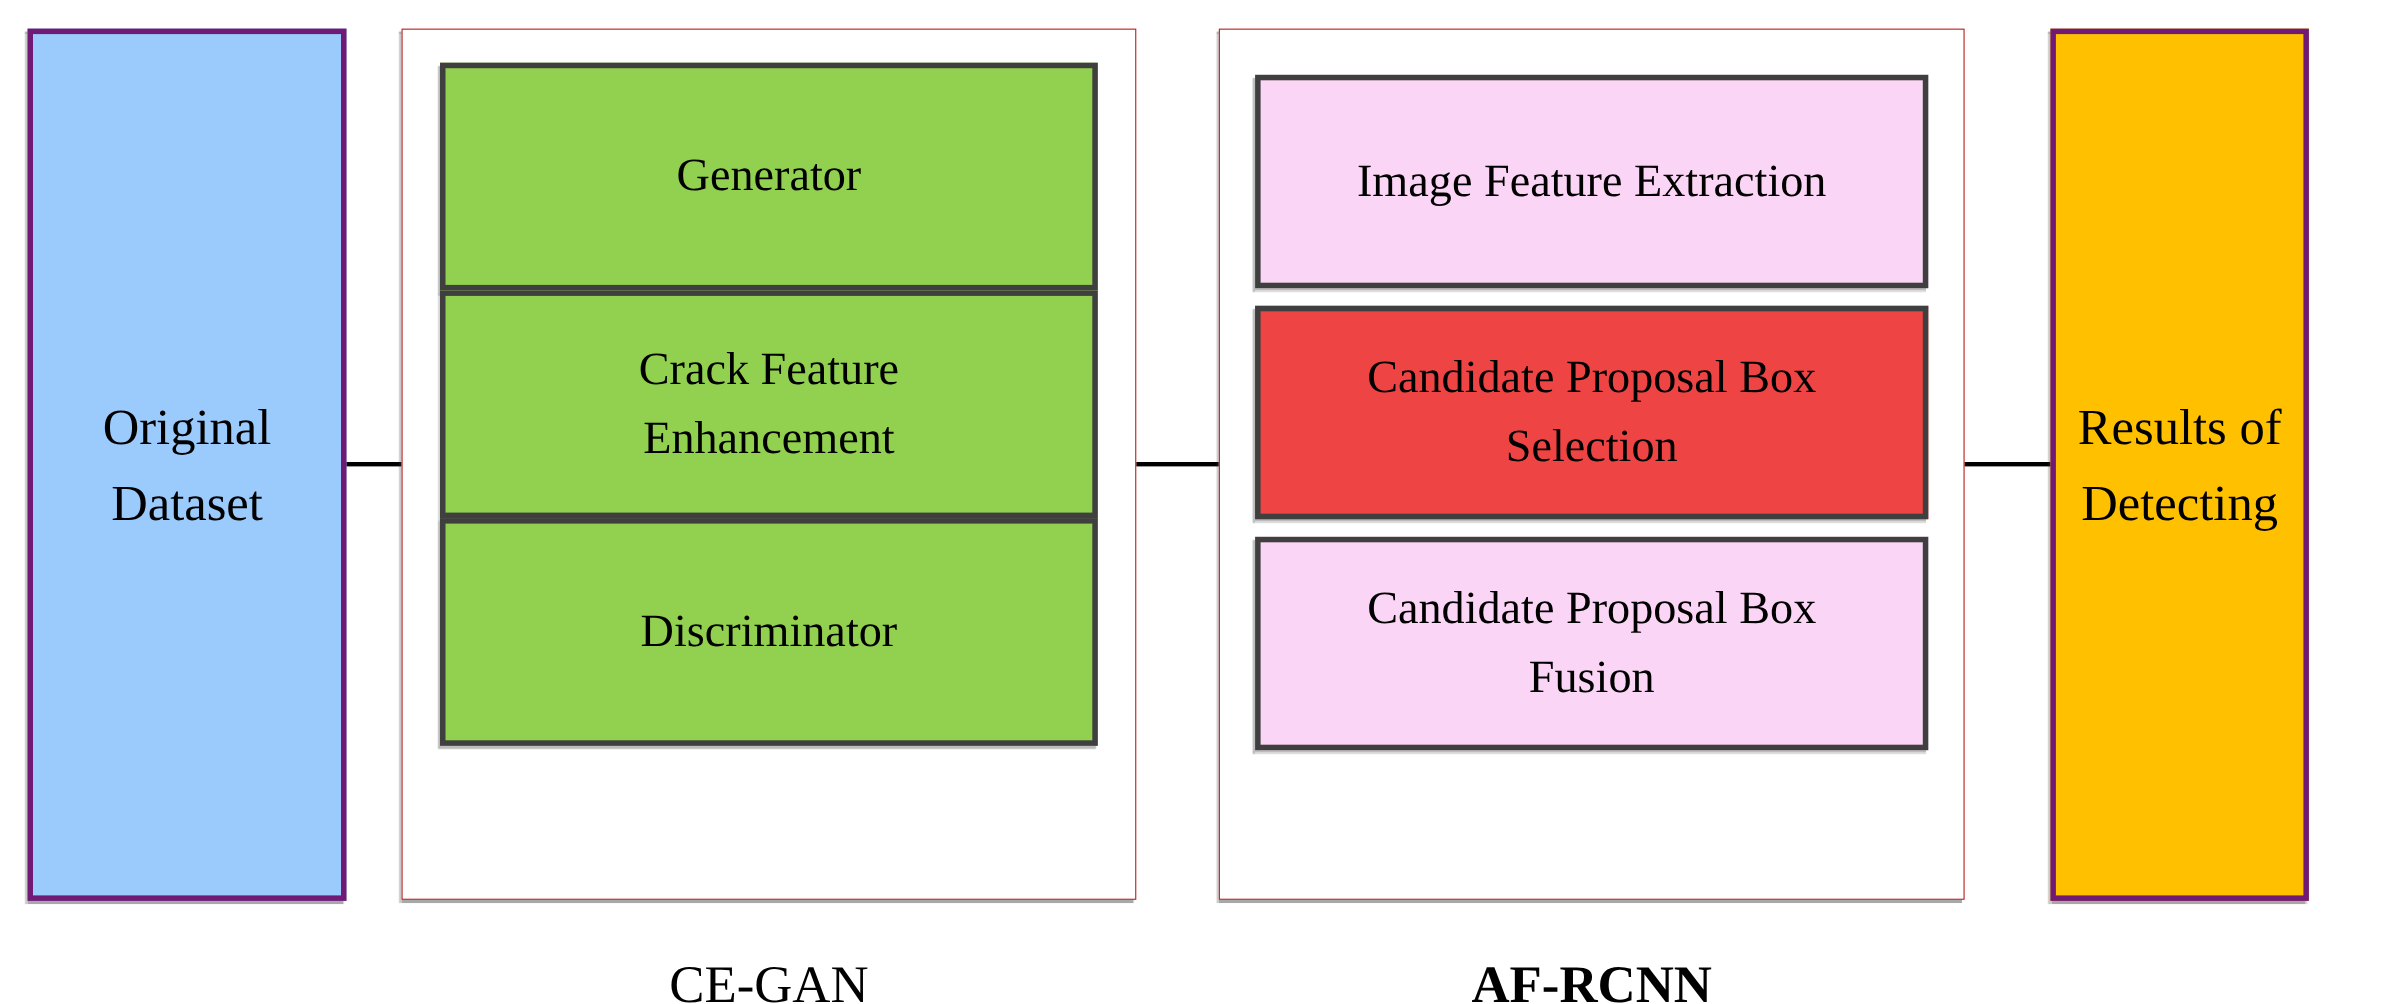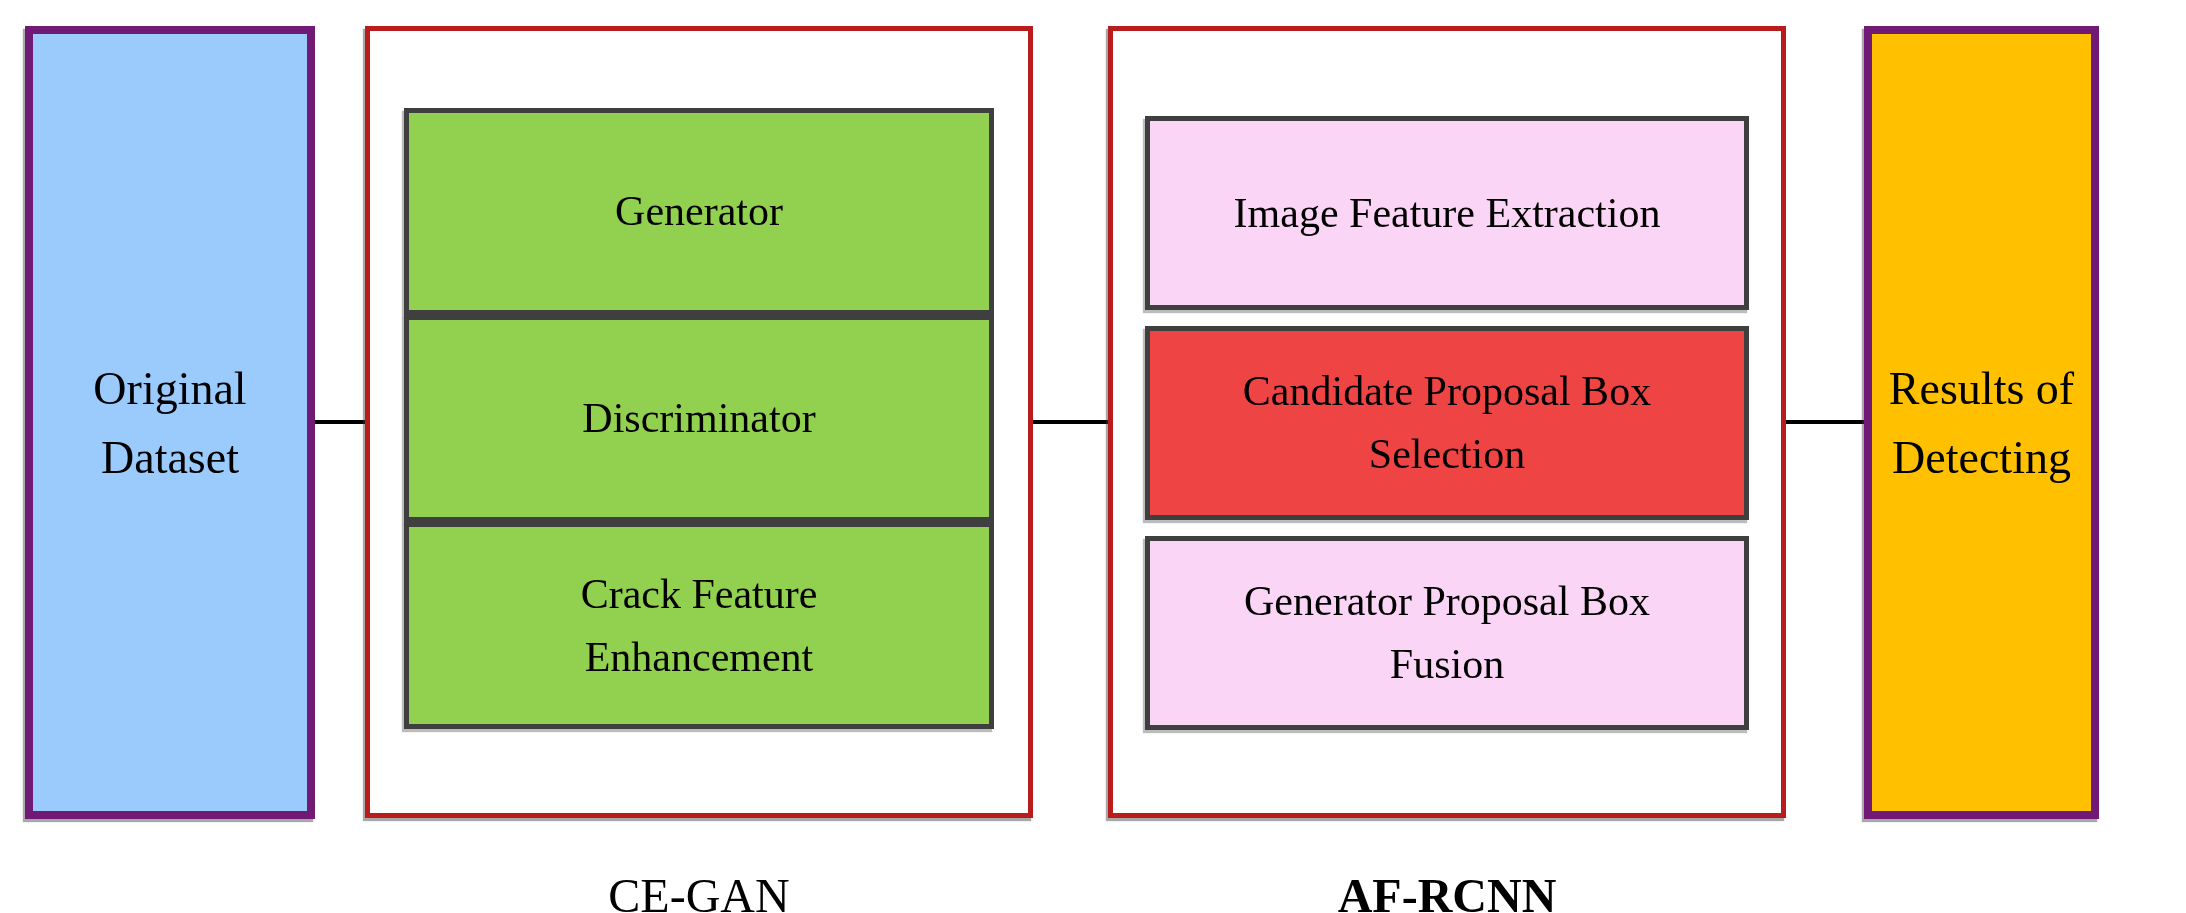--- a/index.html
+++ b/index.html
@@ -14,45 +14,45 @@
     background: #ffffff;
     font-family: "Liberation Serif", "DejaVu Serif", serif;
     color: #000000;
     overflow: hidden;
   }
   
   .node {
     position: absolute;
     top: 26px;
     height: 793px;
-    border: 8px solid #701a75;
+    border: 5px solid #701a75;
     box-sizing: border-box;
     display: flex;
     align-items: center;
     justify-content: center;
     text-align: center;
     font-size: 46px;
     line-height: 1.5;
     padding: 0 12px;
     box-shadow: -2px 3px 1px rgba(63,63,63,0.45);
   }
   .node-blue   { left: 25px;   width: 290px; }
   .node-orange { left: 1864px; width: 235px; }
 
   
   .group {
     position: absolute;
     top: 26px;
     height: 792px;
-    border: 5px solid #b91c1c;
+    border: 1px solid #b91c1c;
     box-sizing: border-box;
     background: #ffffff;
     display: flex;
     flex-direction: column;
-    justify-content: center;
+    justify-content: flex-start;
     box-shadow: -2px 3px 1px rgba(63,63,63,0.45);
   }
   .group-ce  { left: 365px;  width: 668px; padding: 30px 34px 37px 34px; }
   .group-af  { left: 1108px; width: 678px; padding: 25px 32px 39px 32px; }
 
   .inner-box {
     border: 5px solid #3F3F3F;
     box-sizing: border-box;
     display: flex;
     align-items: center;
@@ -98,36 +98,36 @@
 
   <div class="node node-blue" style="background-color: rgb(154, 203, 252);">
     <span>Original Dataset</span>
   </div>
 
   <div class="group group-ce">
     <div class="inner-box" style="background-color: rgb(146, 208, 80);">
       <span>Generator</span>
     </div>
     <div class="inner-box" style="background-color: rgb(146, 208, 80);">
-      <span>Discriminator</span>
+      <span>Crack Feature Enhancement</span>
     </div>
     <div class="inner-box" style="background-color: rgb(146, 208, 80);">
-      <span>Crack Feature Enhancement</span>
+      <span>Discriminator</span>
     </div>
   </div>
 
   <div class="group group-af">
     <div class="inner-box" style="background-color: rgb(251, 213, 245);">
       <span>Image Feature Extraction</span>
     </div>
     <div class="inner-box" style="background-color: #ef4444;">
       <span>Candidate Proposal Box Selection</span>
     </div>
     <div class="inner-box" style="background-color: rgb(251, 213, 245);">
-      <span>Generator Proposal Box Fusion</span>
+      <span>Candidate Proposal Box Fusion</span>
     </div>
   </div>
 
   <div class="node node-orange" style="background-color: rgb(255, 192, 0);">
     <span>Results of Detecting</span>
   </div>
 
   <div class="caption caption-ce">CE-GAN</div>
   <div class="caption caption-af">AF-RCNN</div>
 

